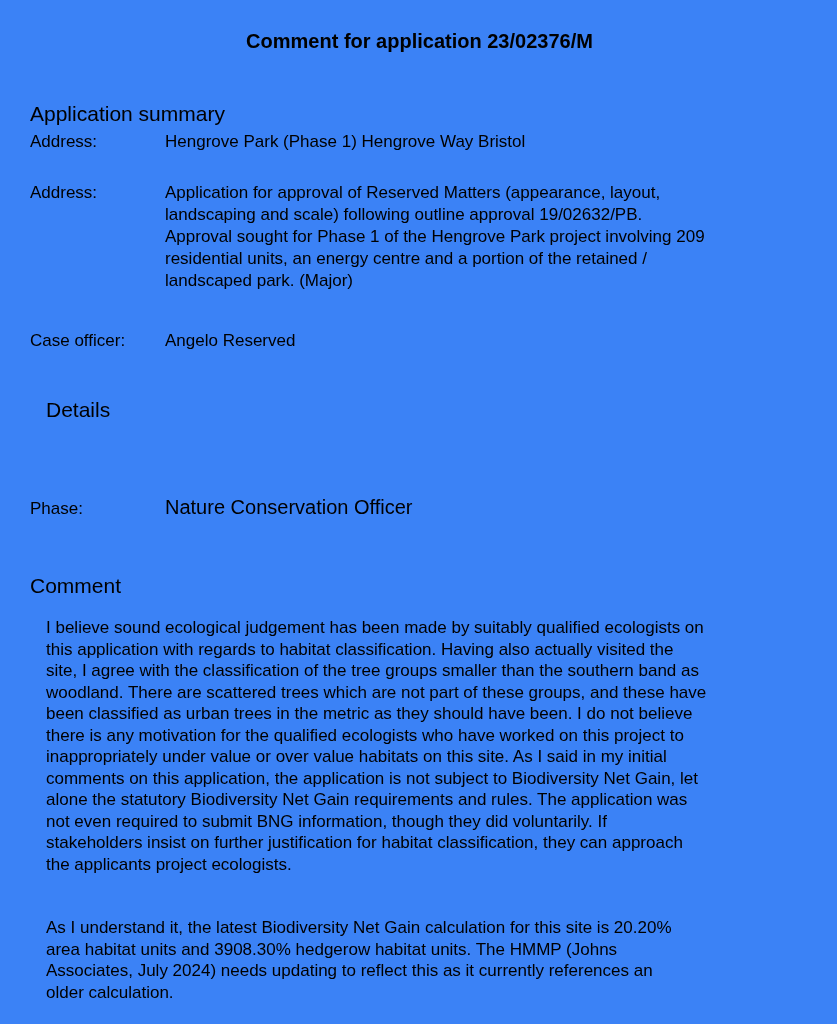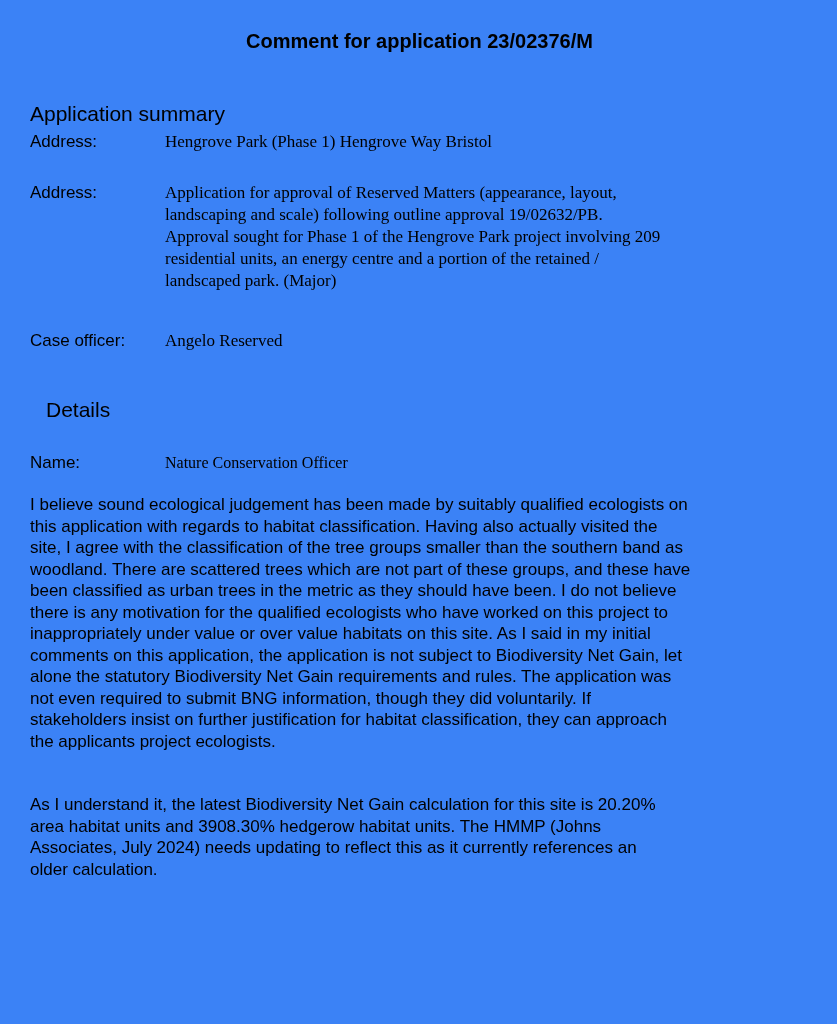--- a/index.html
+++ b/index.html
@@ -41,30 +41,30 @@
     align-items: baseline;
     line-height: 22px;
   }
   .row .label {
     flex: 0 0 135px;
     width: 135px;
   }
   .row .value {
     white-space: pre-line;
     max-width: 644px;
-    font-family: Liberation Serif, serif;
   }
   .row-address  { margin-top: 6px; }
   .row-proposal { margin-top: 29px; }
   .row-case     { margin-top: 38px; }
   .row-name     { margin-top: 31px; }
-  .value-small  { font-size: 16px; }
+  .value-small  { font-size: 20px; margin-top: 44px; }
   .para {
     line-height: 21.5px;
     white-space: pre-line;
+    margin-left: 16px;
   }
   .para-1 { margin-top: 20px; }
   .para-2 { margin-top: 42px; }
 </style>
 </head>
 <body>
 
 <div class="page">
   <div class="doc">
 
@@ -87,24 +87,25 @@
     </div>
 
     <div class="row row-case">
       <div class="label">Case officer:</div>
       <div class="value">Angelo Reserved</div>
     </div>
 
     <div class="heading h-details">Details</div>
 
     <div class="row row-name">
-      <div class="label">Name:</div>
+      <div class="label">Phase:</div>
       <div class="value value-small">Nature Conservation Officer</div>
     </div>
 
+    <div class="heading h-comment">Comment</div>
 
     <div class="para para-1">I believe sound ecological judgement has been made by suitably qualified ecologists on
 this application with regards to habitat classification. Having also actually visited the
 site, I agree with the classification of the tree groups smaller than the southern band as
 woodland. There are scattered trees which are not part of these groups, and these have
 been classified as urban trees in the metric as they should have been. I do not believe
 there is any motivation for the qualified ecologists who have worked on this project to
 inappropriately under value or over value habitats on this site. As I said in my initial
 comments on this application, the application is not subject to Biodiversity Net Gain, let
 alone the statutory Biodiversity Net Gain requirements and rules. The application was

